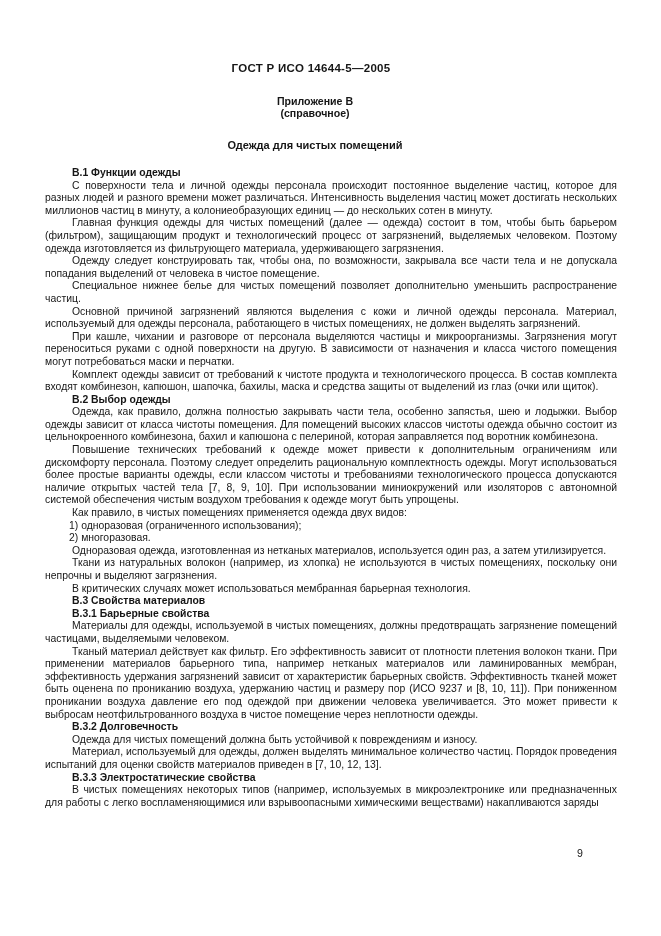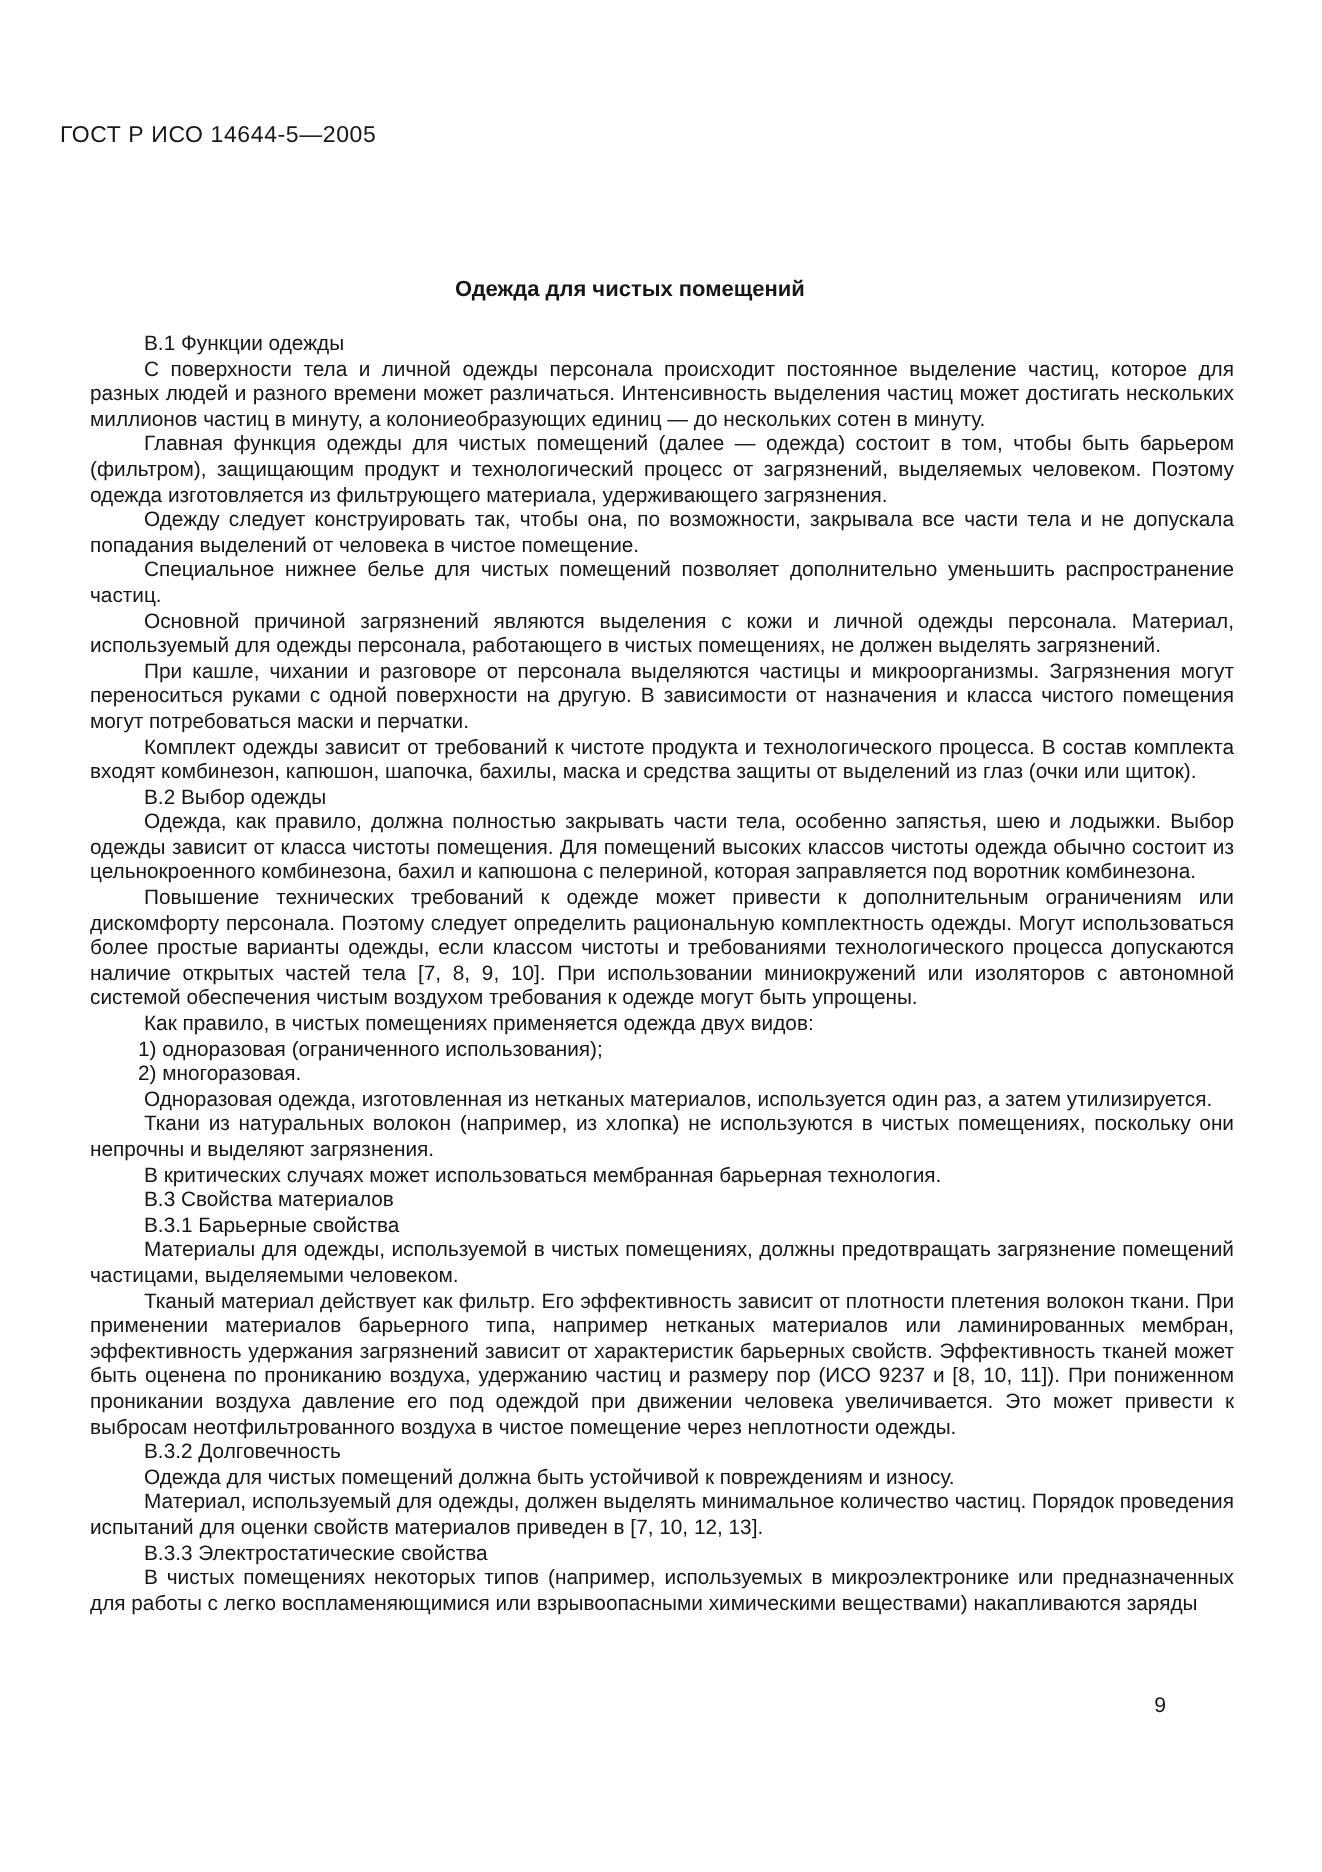--- a/index.html
+++ b/index.html
@@ -12,25 +12,25 @@
     position: relative;
     width: 661px;
     height: 936px;
     background: #ffffff;
     color: #161616;
     overflow: hidden;
   }
   .running-header {
     position: absolute;
     top: 62px;
-    left: 30px;
+    left: 42px;
     width: 538px;
-    text-align: left;
+    text-align: center;
     font-size: 11.5px;
-    font-weight: normal;
+    font-weight: bold;
     letter-spacing: 0.3px;
   }
   .annex-block {
     position: absolute;
     top: 96px;
     left: 45px;
     width: 540px;
     text-align: center;
     font-weight: bold;
     font-size: 10.6px;
@@ -54,41 +54,45 @@
     line-height: 12.6px;
   }
   .blk {
     margin: 0;
     text-indent: 27px;
   }
   .blk.para {
     text-align: justify;
   }
   .blk.heading {
-    font-weight: normal;
+    font-weight: bold;
   }
   .blk.list {
     text-indent: 24px;
   }
   .page-number {
     position: absolute;
     top: 847px;
     left: 45px;
     width: 538px;
     text-align: right;
     font-size: 10.6px;
   }
 </style>
 </head>
 <body>
 
 <div class="page">
 
   <div class="running-header">ГОСТ Р ИСО 14644-5—2005</div>
 
+  <div class="annex-block">
+    <div>Приложение В</div>
+    <div>(справочное)</div>
+  </div>
 
   <div class="doc-title">Одежда для чистых помещений</div>
 
   <div class="body-text" id="body-text">
       <p class="blk heading">В.1 Функции одежды</p>
       <p class="blk para">С поверхности тела и личной одежды персонала происходит постоянное выделение частиц, которое для разных людей и разного времени может различаться. Интенсивность выделения частиц может достигать нескольких миллионов частиц в минуту, а колониеобразующих единиц — до нескольких сотен в минуту.</p>
       <p class="blk para">Главная функция одежды для чистых помещений (далее — одежда) состоит в том, чтобы быть барьером (фильтром), защищающим продукт и технологический процесс от загрязнений, выделяемых человеком. Поэтому одежда изготовляется из фильтрующего материала, удерживающего загрязнения.</p>
       <p class="blk para">Одежду следует конструировать так, чтобы она, по возможности, закрывала все части тела и не допускала попадания выделений от человека в чистое помещение.</p>
       <p class="blk para">Специальное нижнее белье для чистых помещений позволяет дополнительно уменьшить распространение частиц.</p>
       <p class="blk para">Основной причиной загрязнений являются выделения с кожи и личной одежды персонала. Материал, используемый для одежды персонала, работающего в чистых помещениях, не должен выделять загрязнений.</p>

